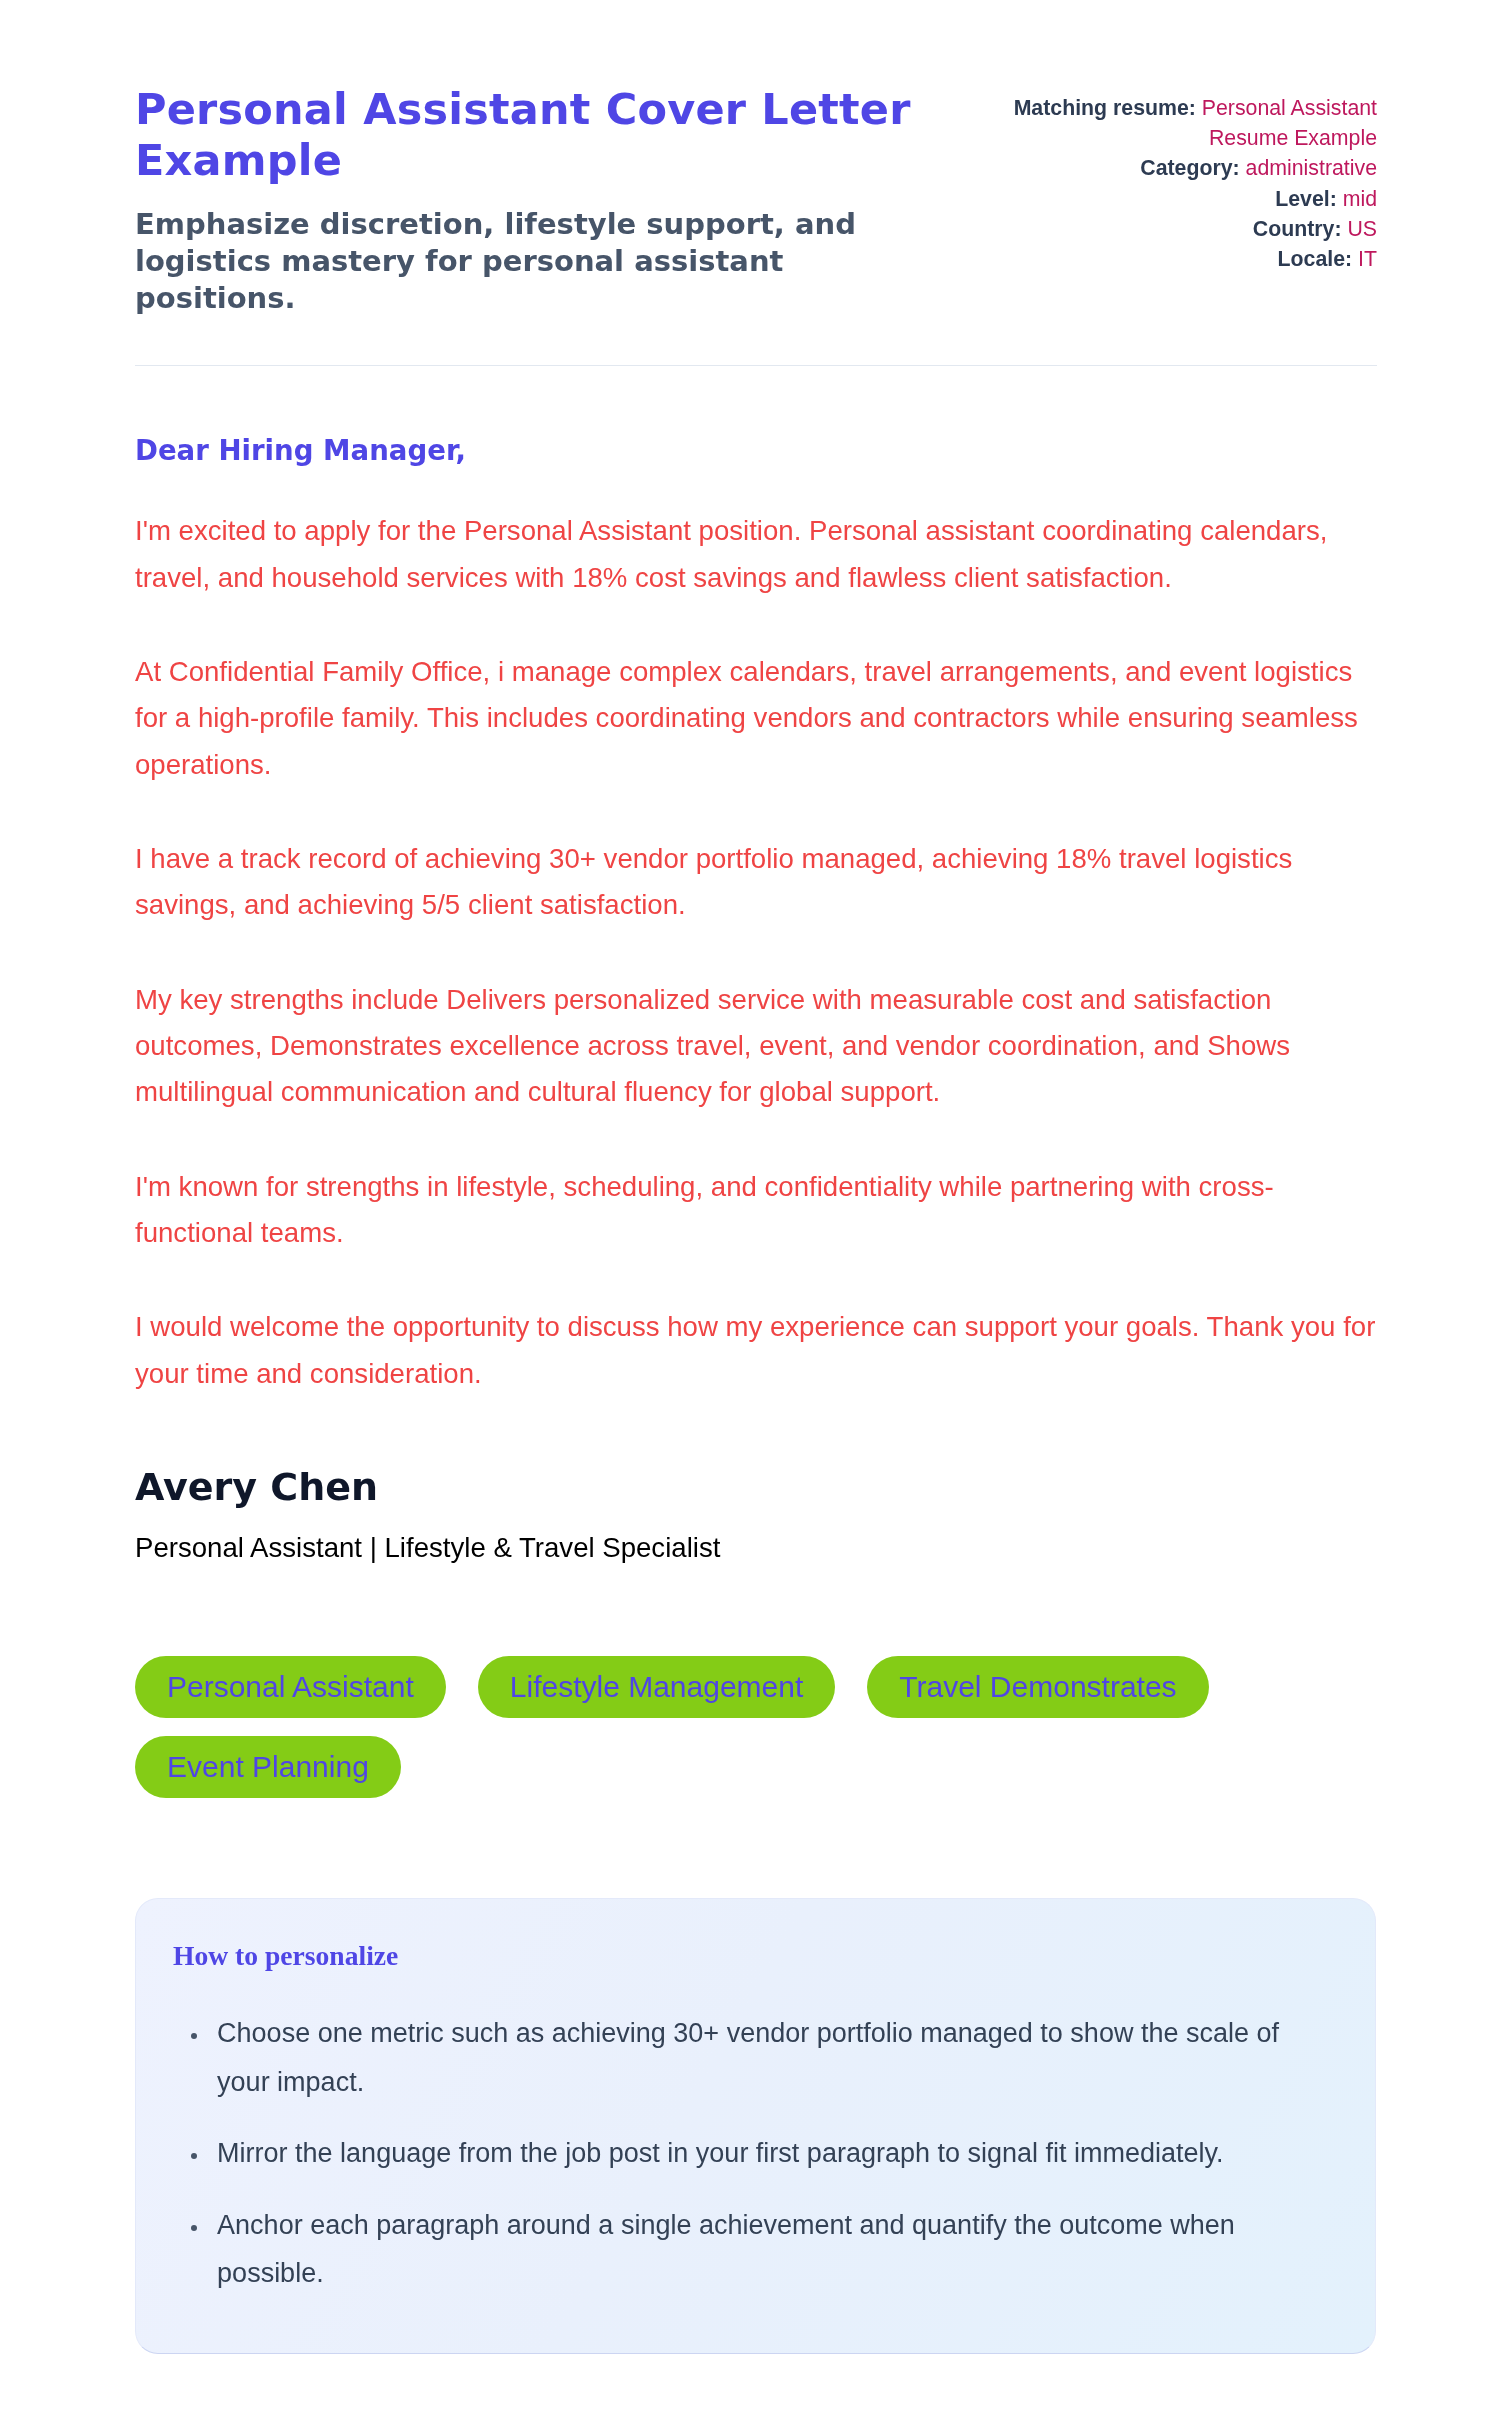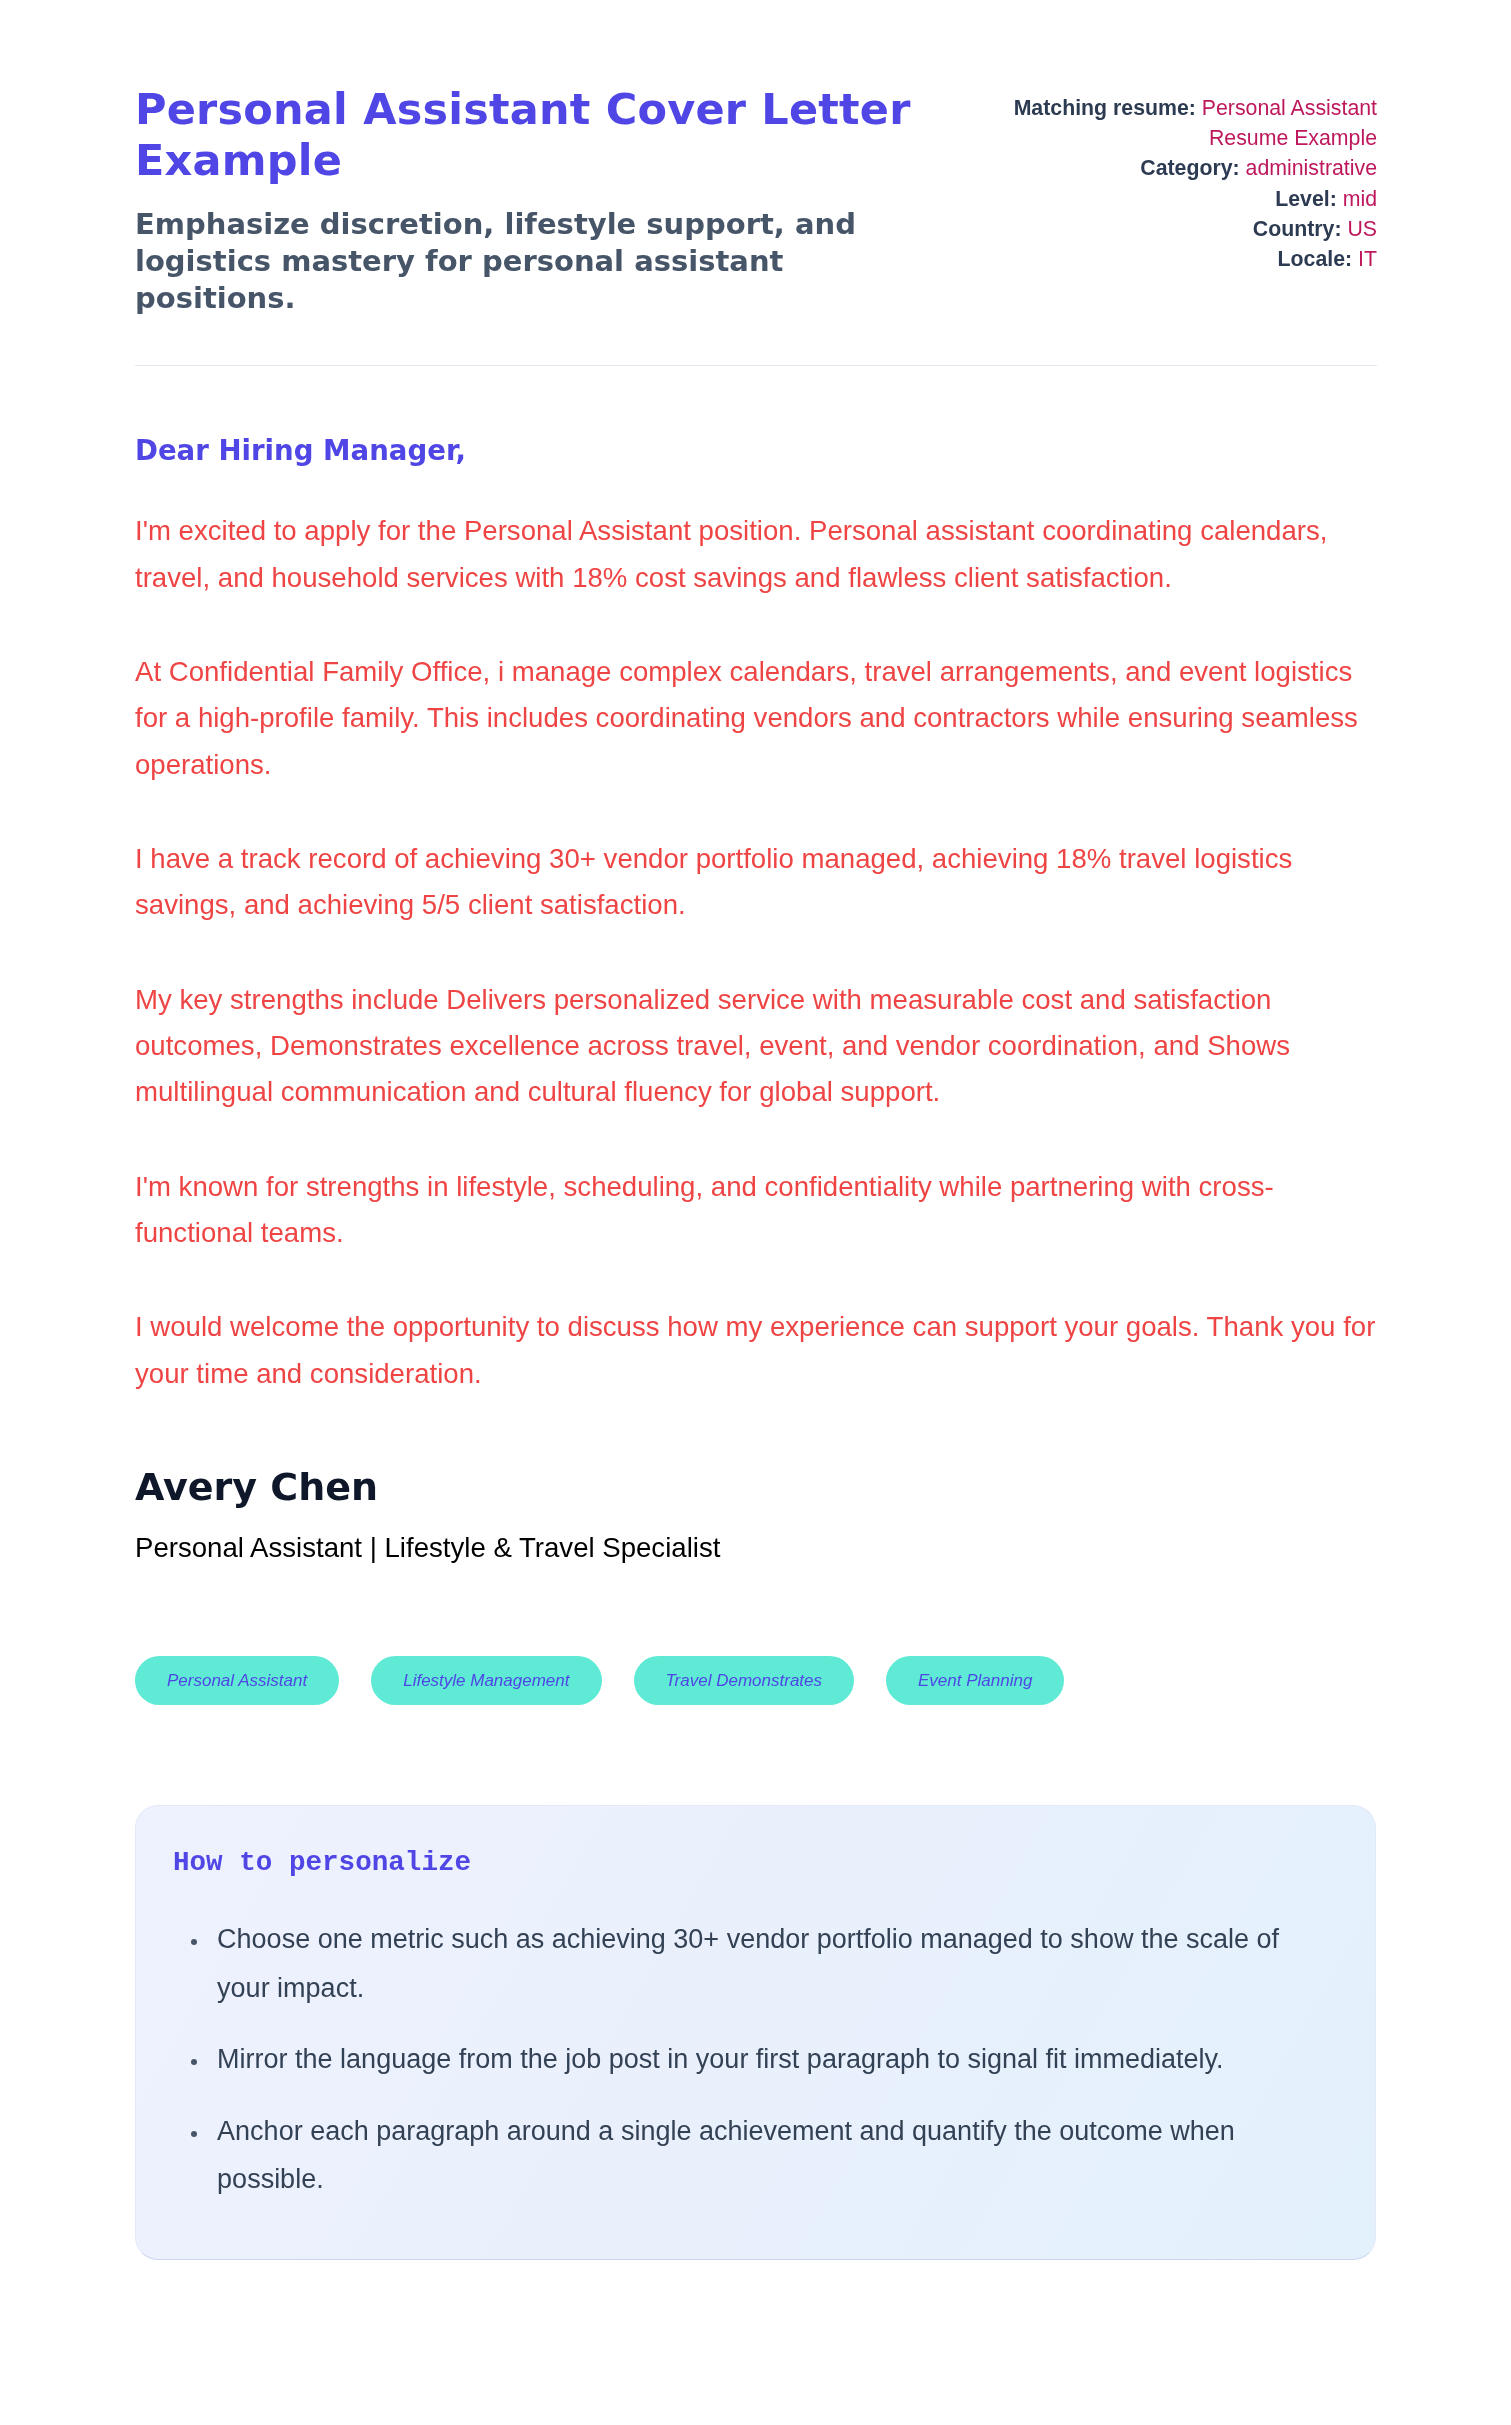--- a/index.html
+++ b/index.html
@@ -94,42 +94,41 @@
   .tags {
     margin-top: 92px;
     display: flex;
     flex-wrap: wrap;
     column-gap: 32px;
     row-gap: 18px;
     max-width: 1156px;
   }
   .tag-chip {
     display: inline-block;
-    background: #5eead4;
-    color: #4f46e5;
-    font-size: 17px;
+    background: #84cc16;
+    color: #4f46e5;
+    font-size: 30px;
     line-height: 1;
     padding: 16px 32px;
     border-radius: 888px;
     cursor: pointer;
-    font-style: italic;
   }
 
   
   .tips-card {
     margin-top: 100px;
     width: 1241px;
     border-radius: 23px;
     background: linear-gradient(120deg, #eef2fe 0%, #e9f0fc 45%, #e3f1fc 100%);
     border: 1.8px solid #e3e9fa;
     border-bottom-color: #ccd5f2;
     padding: 41px 43px 55px 37px;
   }
   .tips-heading {
-    font-family: Liberation Mono, monospace;
+    font-family: Liberation Serif, serif;
     font-size: 27.6px;
     font-weight: bold;
     color: #4f46e5;
   }
   .tips-list {
     margin-top: 37px;
     padding-left: 37px;
     list-style: disc;
   }
   .tips-list li {

